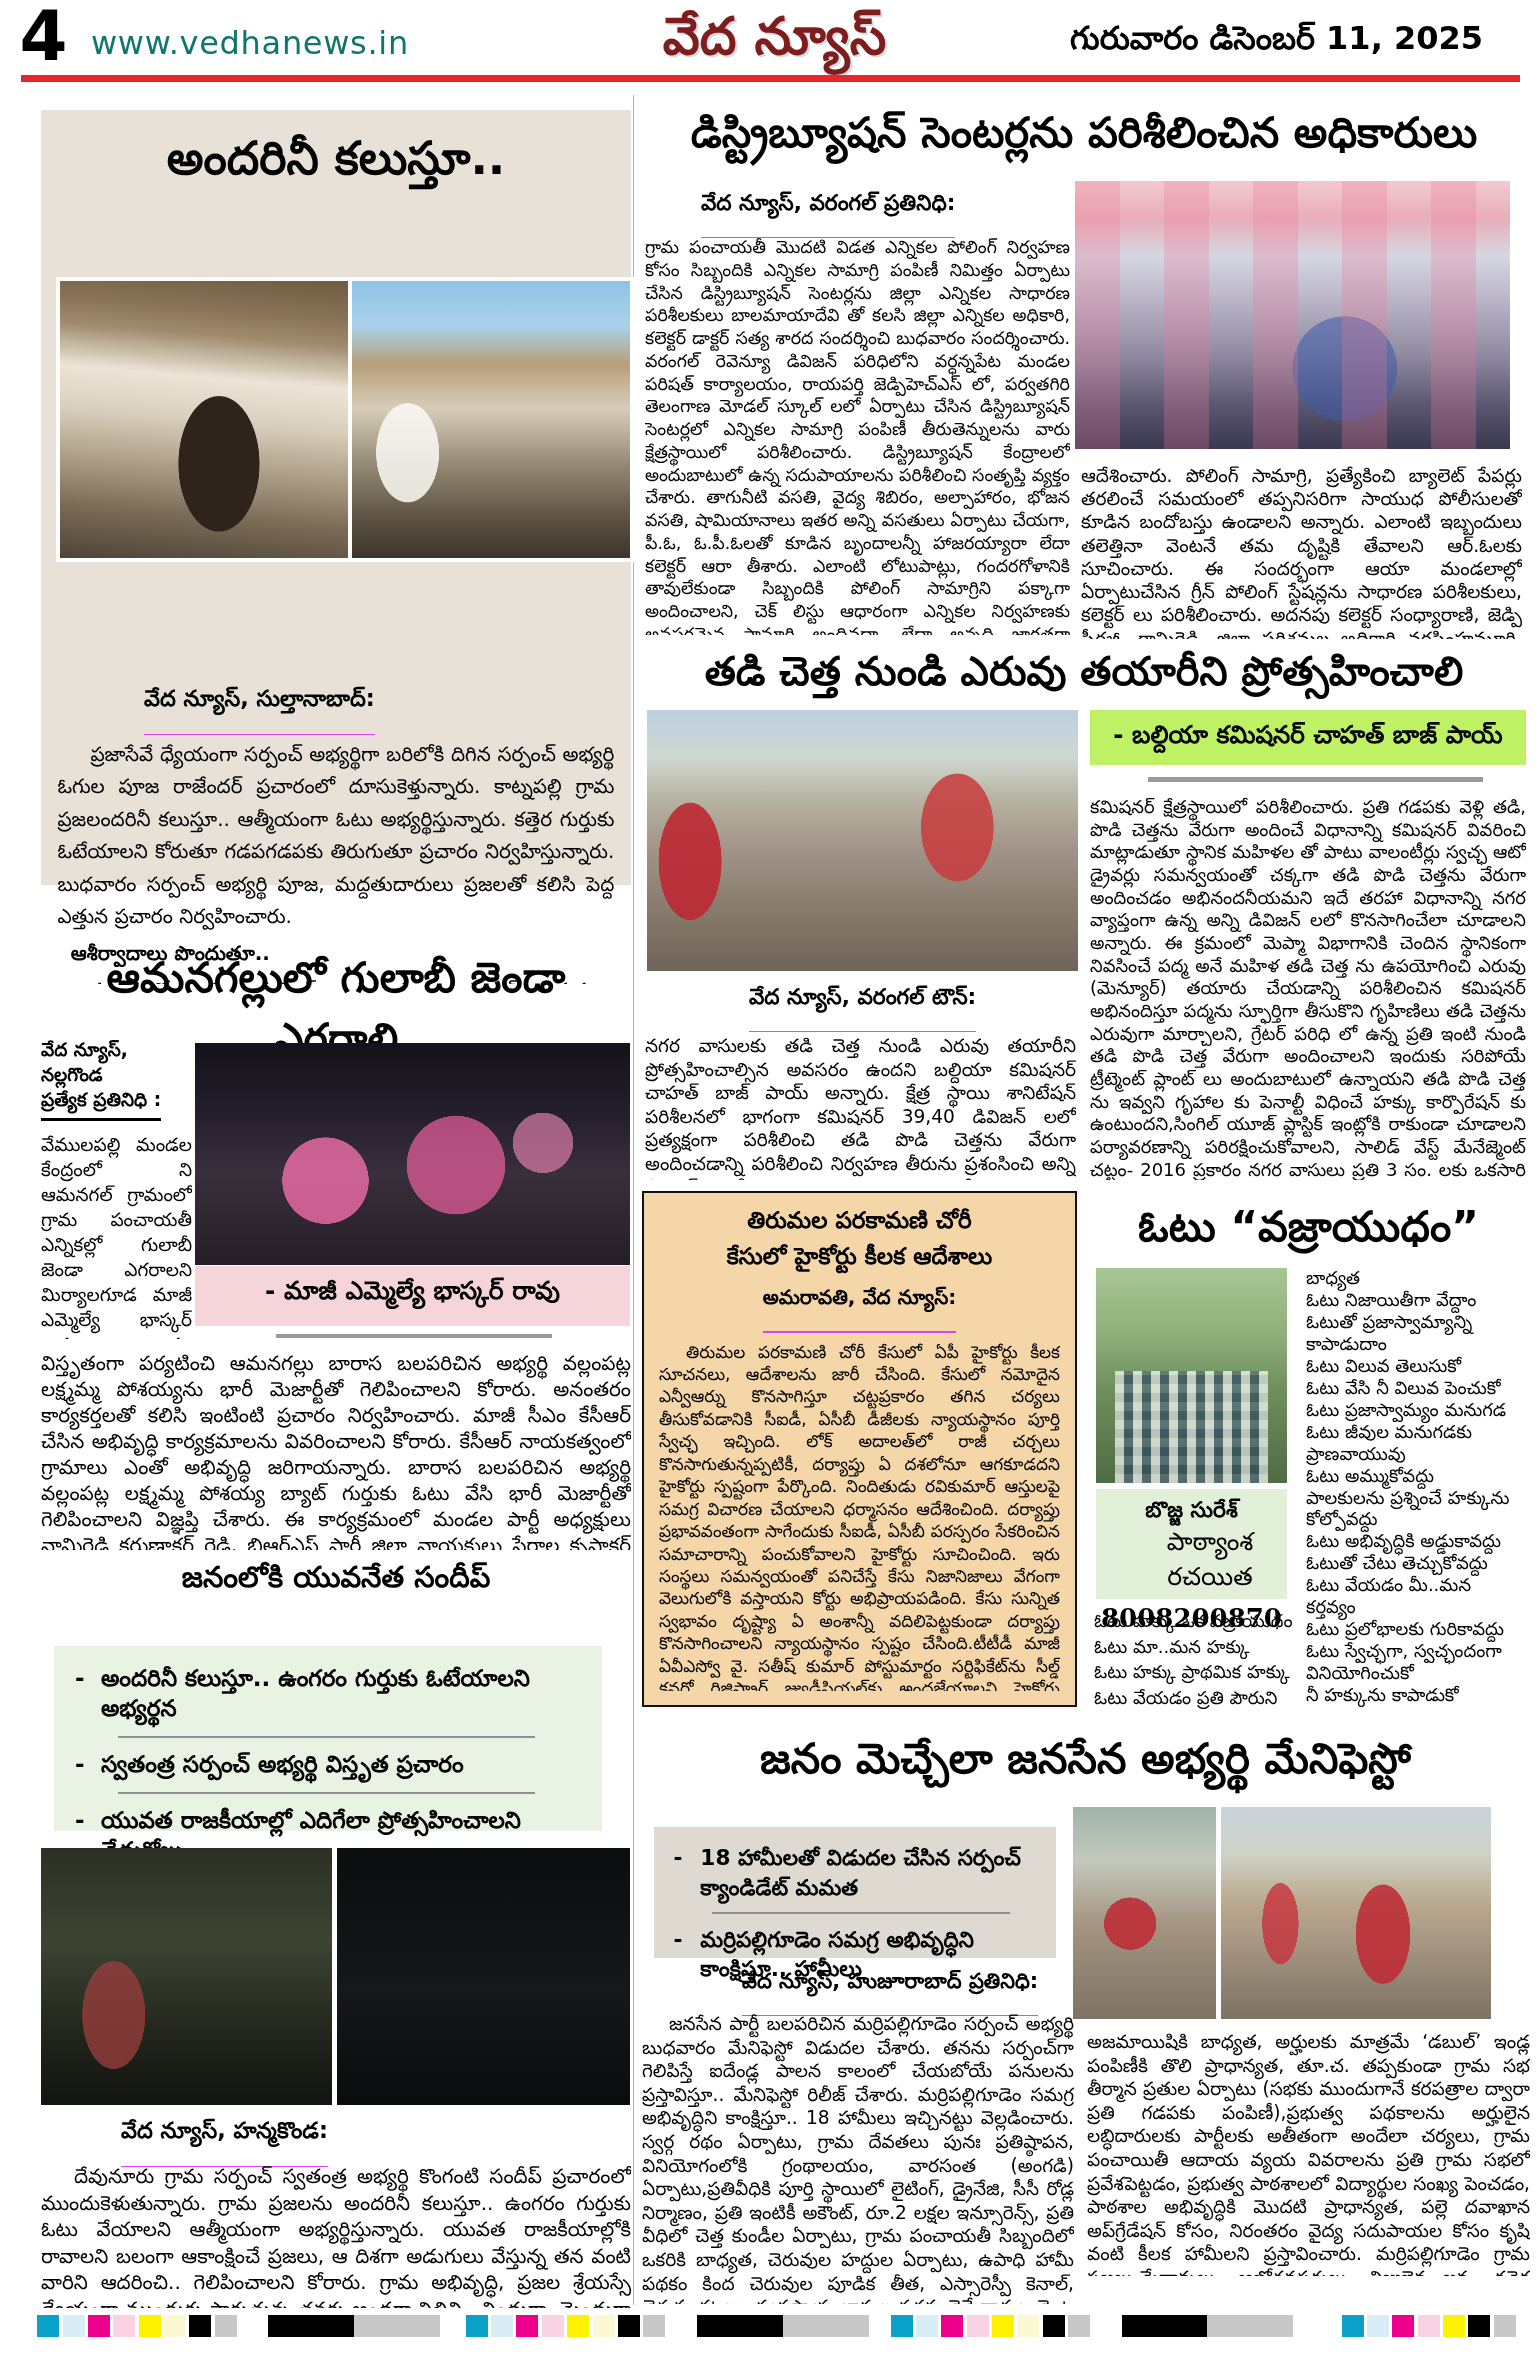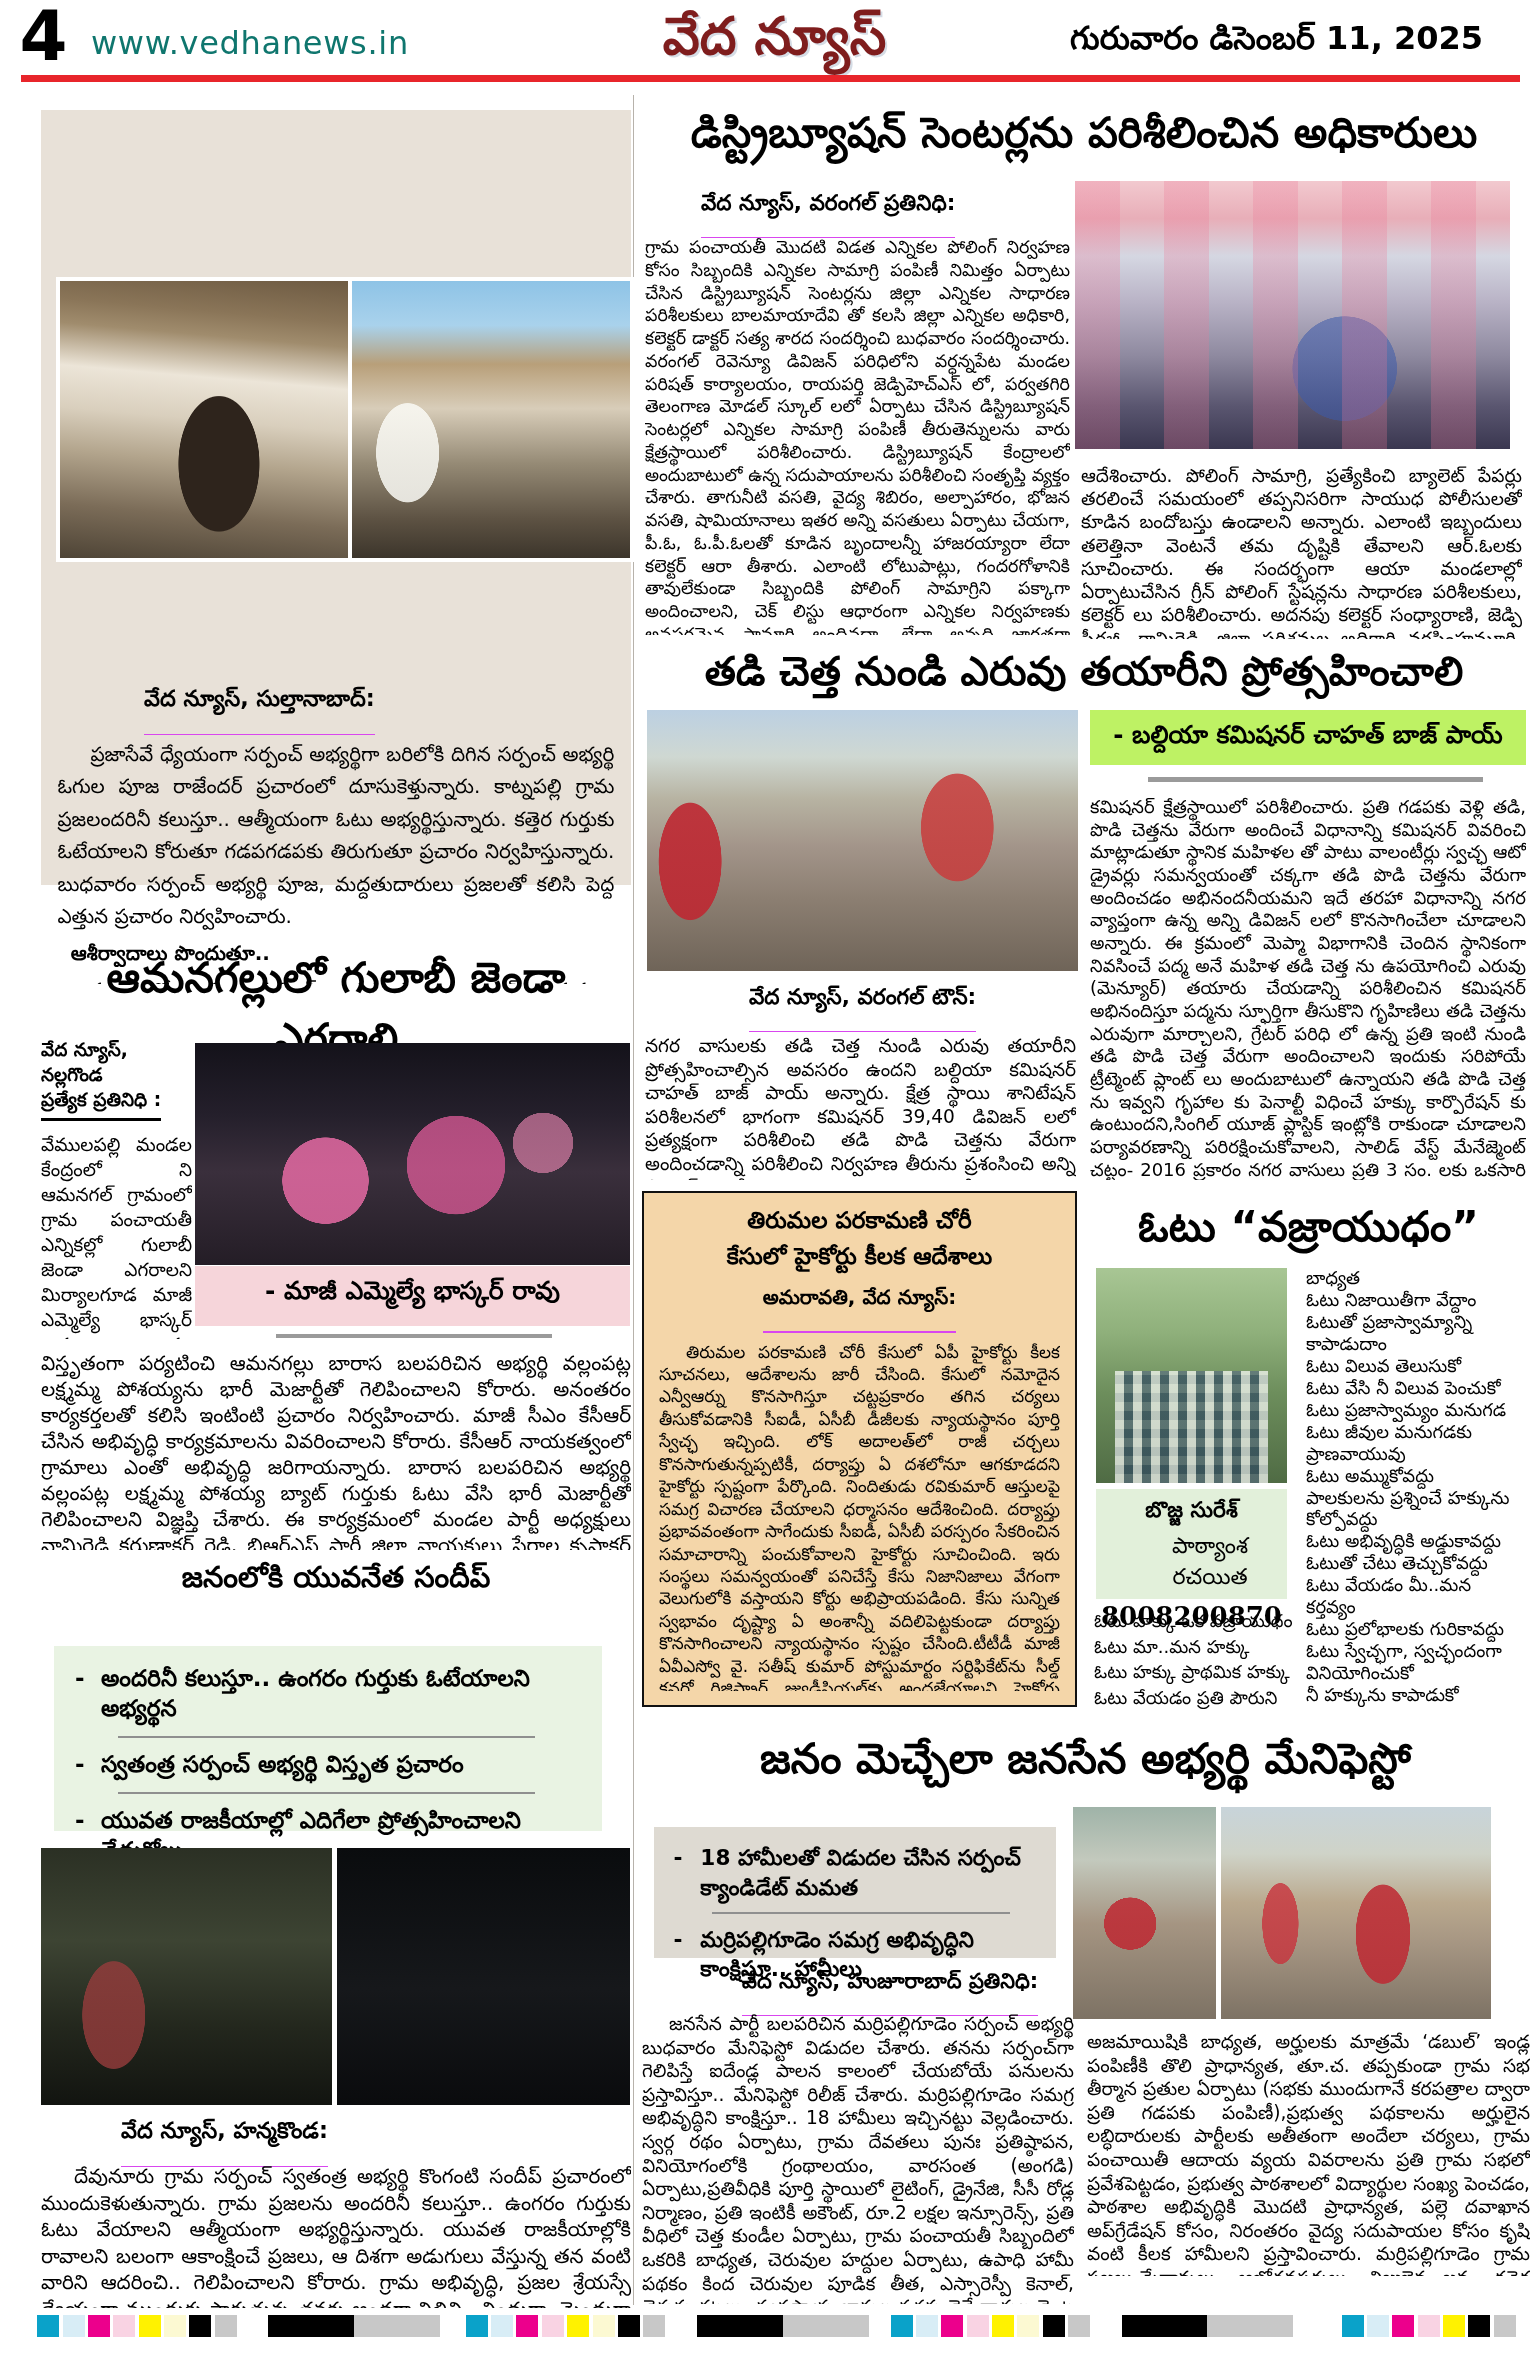--- a/index.html
+++ b/index.html
@@ -106,21 +106,21 @@
   .a7-h{position:absolute;left:1090px;top:1197px;width:437px;font-size:42px;}
   .a7-ph{left:1096px;top:1268px;width:191px;height:215px;
      background:linear-gradient(180deg,#a8c694 0%,#8fb07b 30%,#6d8e5c 58%,#4f6b44 100%);}
   .a7-ph::after{content:"";position:absolute;left:10%;right:10%;bottom:0;height:52%;
      background:
        repeating-linear-gradient(90deg, rgba(255,255,255,.6) 0 9px, rgba(45,70,100,.5) 9px 18px),
        repeating-linear-gradient(0deg, rgba(255,255,255,.25) 0 9px, rgba(45,70,100,.3) 9px 18px);}
   .a7-info{position:absolute;left:1096px;top:1489px;width:191px;height:110px;background:#e2f0da;
            text-align:center;box-sizing:border-box;padding-top:7.5px;}
   .a7-name{font-size:21.6px;font-weight:800;}
-  .a7-role{font-size:22px;margin-top:6px;padding-left:37px;}
+  .a7-role{font-size:25px;padding-left:37px;}
   .a7-phone{font-size:26px;font-weight:800;margin-top:6px;font-family:"DejaVu Serif","Liberation Serif",serif;}
   .a7-left{position:absolute;left:1094px;top:1608px;width:203px;height:104px;font-size:18px;line-height:1.43;overflow:hidden;}
   .a7-right{position:absolute;left:1306px;top:1267px;width:224px;height:443px;font-size:18px;line-height:1.22;overflow:hidden;}
 
   
   .a8-h{position:absolute;left:642px;top:1729px;width:887px;font-size:42px;}
   .a8-box{position:absolute;left:654px;top:1827px;width:402px;height:131px;background:#dedad2;
           box-sizing:border-box;padding:16.4px 19.4px 0 19.4px;}
   .a8-item{font-size:21.6px;font-weight:700;display:flex;gap:18px;line-height:1.35;}
   .a8-rule{margin:10.4px 0 10.4px 39px;width:298px;height:2.2px;background:#8f8f8f;}
@@ -152,20 +152,21 @@
 
   <div class="pagenum">4</div>
   <div class="website">www.vedhanews.in</div>
   <div class="masthead">వేద న్యూస్</div>
   <div class="pagedate">గురువారం డిసెంబర్ 11, 2025</div>
   <div class="redrule"></div>
   <div class="vsep"></div>
 
   <div class="a1-panel">
     <div class="a1-h hl">
+      <div>అందరినీ కలుస్తూ..</div>
     </div>
     <div class="a1-dl"><span class="dateline">వేద న్యూస్, సుల్తానాబాద్:</span></div>
     <div class="a1-body body-txt">
       <div class="p">ప్రజాసేవే ధ్యేయంగా సర్పంచ్ అభ్యర్థిగా బరిలోకి దిగిన సర్పంచ్ అభ్యర్థి ఓగుల పూజ రాజేందర్ ప్రచారంలో దూసుకెళ్తున్నారు. కాట్నపల్లి గ్రామ ప్రజలందరినీ కలుస్తూ.. ఆత్మీయంగా ఓటు అభ్యర్థిస్తున్నారు. కత్తెర గుర్తుకు ఓటేయాలని కోరుతూ గడపగడపకు తిరుగుతూ ప్రచారం నిర్వహిస్తున్నారు. బుధవారం సర్పంచ్ అభ్యర్థి పూజ, మద్దతుదారులు ప్రజలతో కలిసి పెద్ద ఎత్తున ప్రచారం నిర్వహించారు.</div>
       <div class="a1-sub">ఆశీర్వాదాలు పొందుతూ..</div>
       <div class="p">ప్రచారంలో భాగంగా సర్పంచ్ అభ్యర్థి పూజ రాజేందర్ దంపతులు ఓటు అభ్యర్థిస్తూ.. ప్రజల ఆశీర్వాదాలు పొందుతూ ముందుకు సాగుతున్నారని ఈ సందర్భంగా పలువురు పేర్కొంటున్నారు. కాట్నపల్లి గ్రామ ప్రజల సంక్షేమం, అభివృద్ధి దిశగా తమ అడుగులు ఉంటాయని, అవినీతికి తావు లేకుండా పరిపాలన అందిస్తామని హామీనిస్తున్నారు. తాము పేదరికం నుంచి వచ్చిన వారమని, పేదరికం విలువ తెలిసిన మనుషులం కాబట్టి.. ప్రజలందరికీ సంక్షేమ ఫలాలు అందించేందుకు .. చిత్తశుద్ధితో శక్తివంచన లేకుండా కృషి చేస్తామని సర్పంచ్ అభ్యర్థి ఓగుల పూజ రాజేందర్ ఈ సందర్భంగా వెల్లడించారు.</div>
     </div>
   </div>
   <div class="ph a1-ph1"></div>
   <div class="ph a1-ph2"></div>

